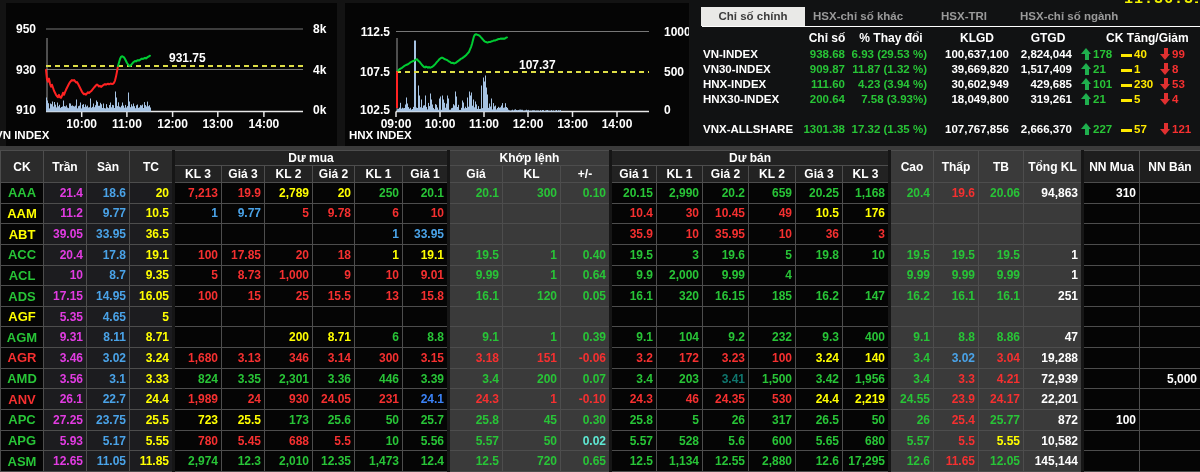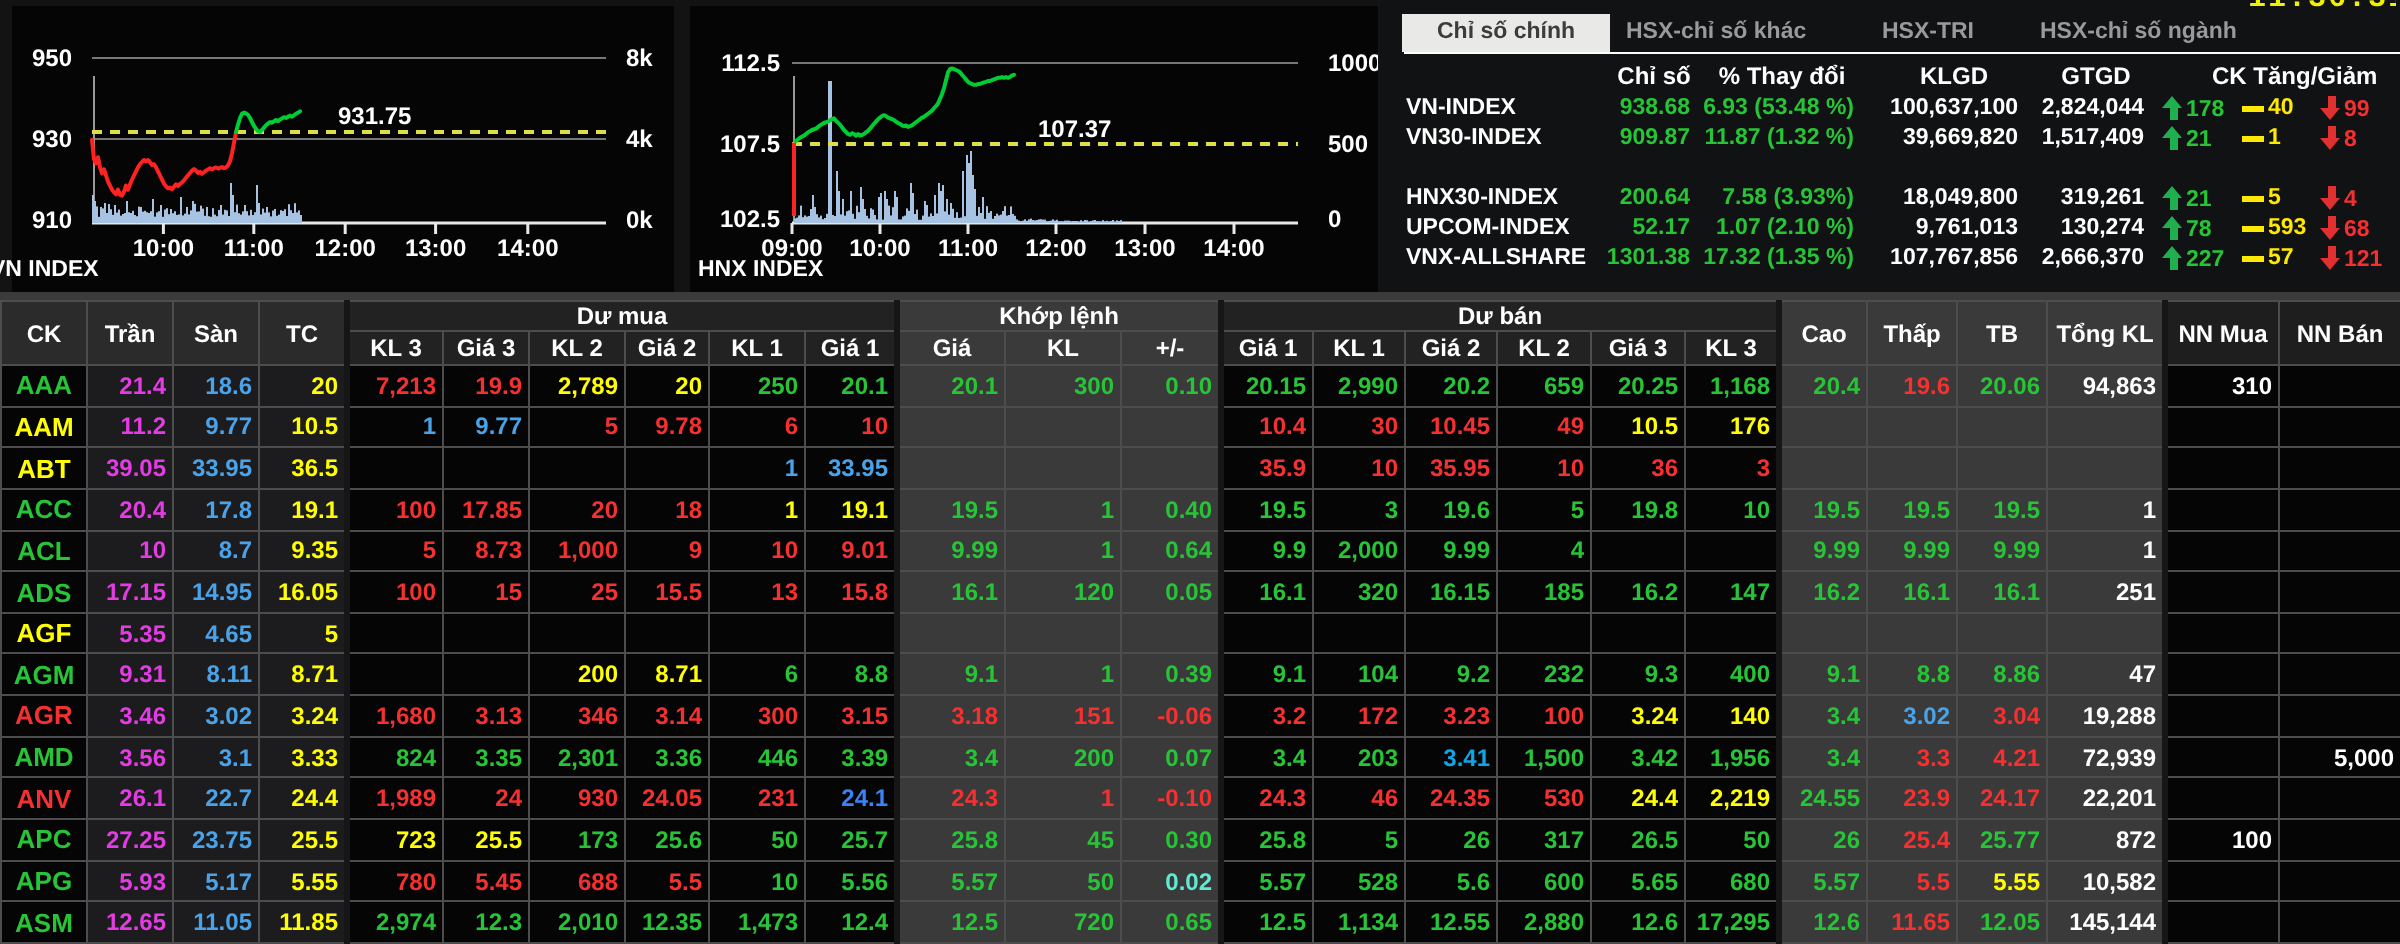--- a/index.html
+++ b/index.html
@@ -393,56 +393,56 @@
 <div id="phead">
 <span class="pc phw" style="left:97px;width:80px">Chỉ số</span>
 <span class="pc phw" style="left:161px;width:80px">% Thay đổi</span>
 <span class="pc phw" style="left:247px;width:80px">KLGD</span>
 <span class="pc phw" style="left:318px;width:80px">GTGD</span>
 <span class="phw" style="position:absolute;left:416px">CK Tăng/Giảm</span>
 </div>
 <div class="prow" style="top:48.3px">
 <span class="pname">VN-INDEX</span>
 <span class="pv pgrn" style="right:355px">938.68</span>
-<span class="pv pgrn" style="right:273px">6.93 (53.48 %)</span>
+<span class="pv pgrn" style="right:273px">6.93 (29.53 %)</span>
 <span class="pv" style="right:191px">100,637,100</span>
 <span class="pv" style="right:128px">2,824,044</span>
 <span class="pud" style="left:391px"><i class="ar aru"></i><span class="pgrn">178</span></span>
 <span class="pud" style="left:431px"><span class="dash"></span><span class="pyel">40</span></span>
 <span class="pud" style="left:470px"><i class="ar ard"></i><span class="pred">99</span></span>
 </div>
 <div class="prow" style="top:63.2px">
 <span class="pname">VN30-INDEX</span>
 <span class="pv pgrn" style="right:355px">909.87</span>
 <span class="pv pgrn" style="right:273px">11.87 (1.32 %)</span>
 <span class="pv" style="right:191px">39,669,820</span>
 <span class="pv" style="right:128px">1,517,409</span>
 <span class="pud" style="left:391px"><i class="ar aru"></i><span class="pgrn">21</span></span>
 <span class="pud" style="left:431px"><span class="dash"></span><span class="pyel">1</span></span>
 <span class="pud" style="left:470px"><i class="ar ard"></i><span class="pred">8</span></span>
 </div>
+<div class="prow" style="top:78.1px">
+<span class="pname">HNX-INDEX</span>
+<span class="pv pgrn" style="right:355px">111.60</span>
+<span class="pv pgrn" style="right:273px">4.23 (3.94 %)</span>
+<span class="pv" style="right:191px">30,602,949</span>
+<span class="pv" style="right:128px">429,685</span>
+<span class="pud" style="left:391px"><i class="ar aru"></i><span class="pgrn">101</span></span>
+<span class="pud" style="left:431px"><span class="dash"></span><span class="pyel">230</span></span>
+<span class="pud" style="left:470px"><i class="ar ard"></i><span class="pred">53</span></span>
+</div>
 <div class="prow" style="top:93.0px">
 <span class="pname">HNX30-INDEX</span>
 <span class="pv pgrn" style="right:355px">200.64</span>
 <span class="pv pgrn" style="right:273px">7.58 (3.93%)</span>
 <span class="pv" style="right:191px">18,049,800</span>
 <span class="pv" style="right:128px">319,261</span>
 <span class="pud" style="left:391px"><i class="ar aru"></i><span class="pgrn">21</span></span>
 <span class="pud" style="left:431px"><span class="dash"></span><span class="pyel">5</span></span>
 <span class="pud" style="left:470px"><i class="ar ard"></i><span class="pred">4</span></span>
-</div>
-<div class="prow" style="top:107.9px">
-<span class="pname">UPCOM-INDEX</span>
-<span class="pv pgrn" style="right:355px">52.17</span>
-<span class="pv pgrn" style="right:273px">1.07 (2.10 %)</span>
-<span class="pv" style="right:191px">9,761,013</span>
-<span class="pv" style="right:128px">130,274</span>
-<span class="pud" style="left:391px"><i class="ar aru"></i><span class="pgrn">78</span></span>
-<span class="pud" style="left:431px"><span class="dash"></span><span class="pyel">593</span></span>
-<span class="pud" style="left:470px"><i class="ar ard"></i><span class="pred">68</span></span>
 </div>
 <div class="prow" style="top:122.8px">
 <span class="pname">VNX-ALLSHARE</span>
 <span class="pv pgrn" style="right:355px">1301.38</span>
 <span class="pv pgrn" style="right:273px">17.32 (1.35 %)</span>
 <span class="pv" style="right:191px">107,767,856</span>
 <span class="pv" style="right:128px">2,666,370</span>
 <span class="pud" style="left:391px"><i class="ar aru"></i><span class="pgrn">227</span></span>
 <span class="pud" style="left:431px"><span class="dash"></span><span class="pyel">57</span></span>
 <span class="pud" style="left:470px"><i class="ar ard"></i><span class="pred">121</span></span>
@@ -768,21 +768,21 @@
           <td style="color:#28c437">3.35</td>
           <td style="color:#28c437">2,301</td>
           <td style="color:#28c437">3.36</td>
           <td style="color:#28c437">446</td>
           <td style="color:#28c437">3.39</td>
           <td class="gy sL" style="color:#28c437">3.4</td>
           <td class="gy" style="color:#28c437">200</td>
           <td class="gy" style="color:#28c437">0.07</td>
           <td class="sL" style="color:#28c437">3.4</td>
           <td style="color:#28c437">203</td>
-          <td style="color:#0ea5e9">3.41</td>
+          <td style="color:#0f766e">3.41</td>
           <td style="color:#28c437">1,500</td>
           <td style="color:#28c437">3.42</td>
           <td style="color:#28c437">1,956</td>
           <td class="gy sL" style="color:#28c437">3.4</td>
           <td class="gy" style="color:#f53030">3.3</td>
           <td class="gy" style="color:#f53030">4.21</td>
           <td class="gy">72,939</td>
           <td class="sL"></td>
           <td>5,000</td>
         </tr>

